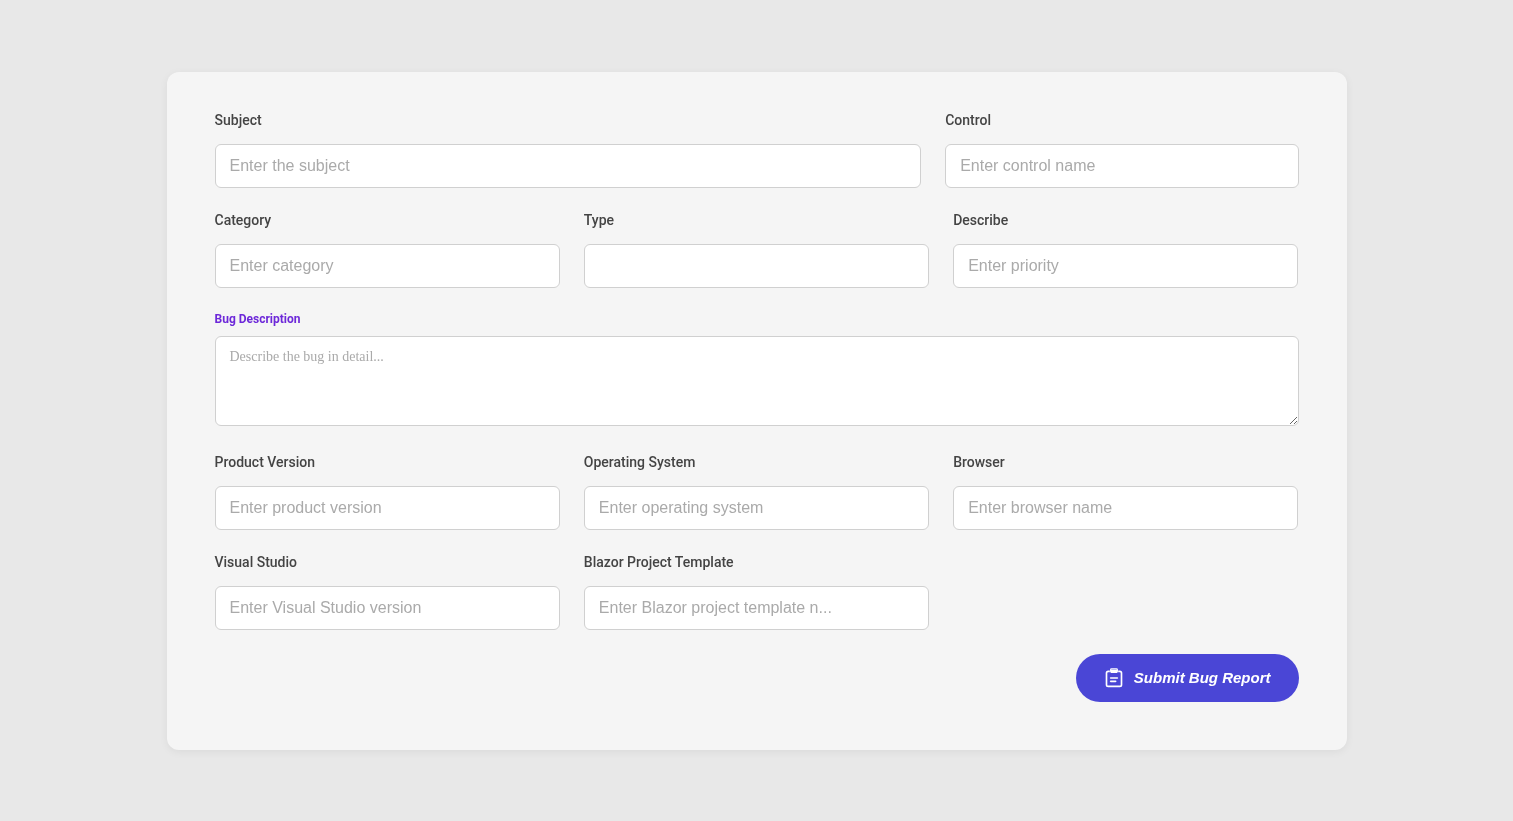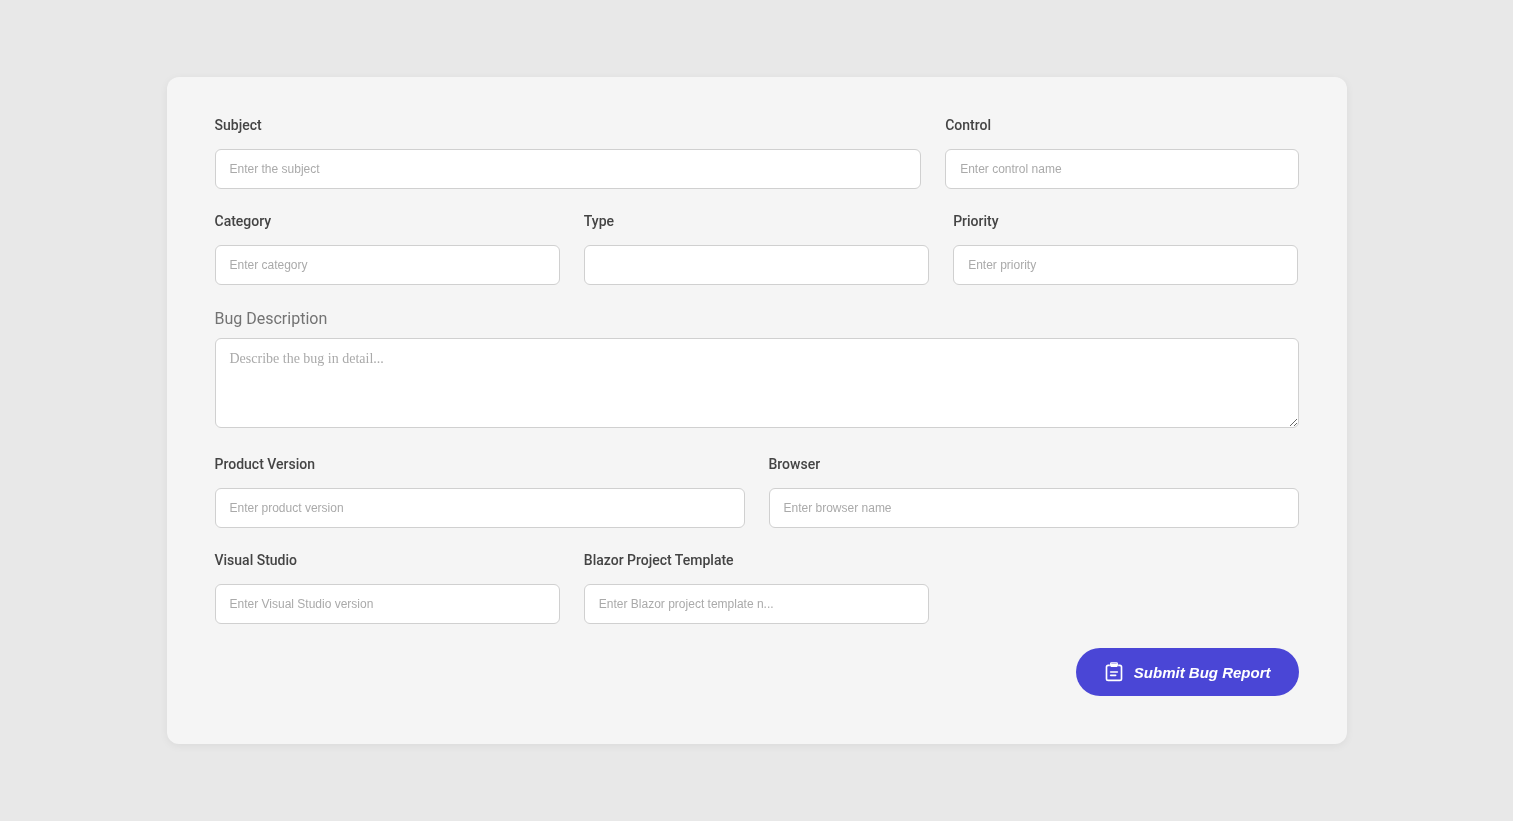--- a/index.html
+++ b/index.html
@@ -44,21 +44,21 @@
     label {
       font-size: 14px;
       color: #444;
       font-weight: 500;
     }
     input[type="text"] {
       background: #ffffff;
       border: 1px solid #d0d0d0;
       border-radius: 6px;
       padding: 12px 14px;
-      font-size: 12px;
+      font-size: 16px;
       color: #222;
       outline: none;
       transition: border-color 0.2s;
       width: 100%;
     }
     input[type="text"]::placeholder {
       color: #aaa;
     }
     textarea {
       background: #ffffff;
@@ -71,23 +71,23 @@
       width: 100%;
       resize: vertical;
       min-height: 90px;
       transition: border-color 0.2s;
       font-family: Liberation Serif, serif;
     }
     textarea::placeholder {
       color: #aaa;
     }
     .section-label {
-      font-size: 16px;
-      font-weight: 400;
-      color: #737373;
+      font-size: 12px;
+      font-weight: 700;
+      color: #6d28d9;
       margin-bottom: 10px;
     }
     .bug-description-section {
       margin-bottom: 24px;
     }
     .submit-row {
       display: flex;
       justify-content: flex-end;
       margin-top: 16px;
     }
@@ -131,34 +131,38 @@
   <div class="form-row">
     <div class="form-group one-third">
       <label>Category</label>
       <input type="text" placeholder="Enter category" style="">
     </div>
     <div class="form-group one-third">
       <label>Type</label>
       <input type="text" style="">
     </div>
     <div class="form-group one-third">
-      <label>Priority</label>
+      <label>Describe</label>
       <input type="text" placeholder="Enter priority" style="">
     </div>
   </div>
 
   <div class="bug-description-section">
     <div class="section-label">Bug Description</div>
     <textarea placeholder="Describe the bug in detail..." style=""></textarea>
   </div>
 
   <div class="form-row">
     <div class="form-group one-third">
       <label>Product Version</label>
       <input type="text" placeholder="Enter product version" style="">
+    </div>
+    <div class="form-group one-third">
+      <label>Operating System</label>
+      <input type="text" placeholder="Enter operating system" style="">
     </div>
     <div class="form-group one-third">
       <label>Browser</label>
       <input type="text" placeholder="Enter browser name" style="">
     </div>
   </div>
 
   <div class="form-row">
     <div class="form-group one-third">
       <label>Visual Studio</label>

